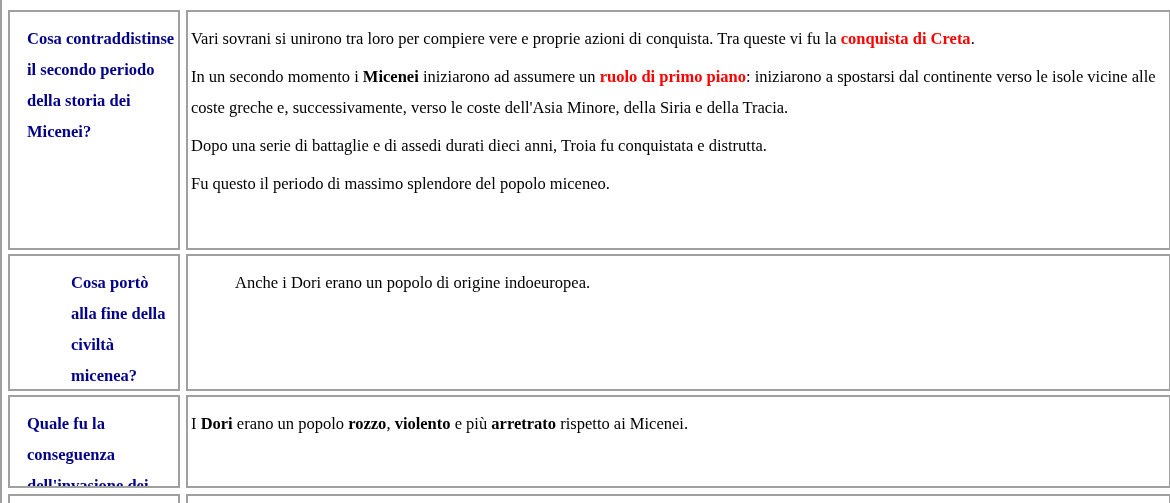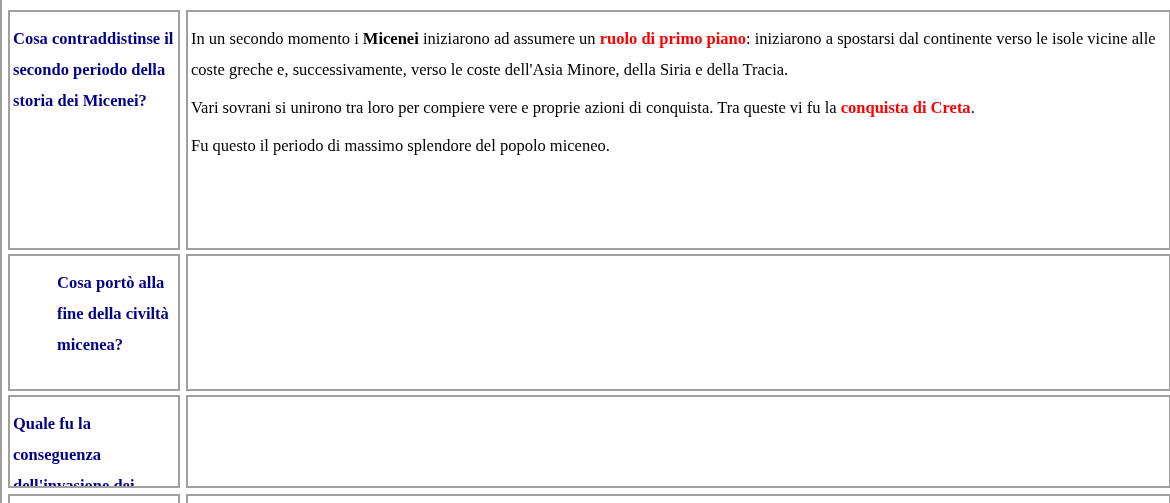--- a/index.html
+++ b/index.html
@@ -32,51 +32,55 @@
   .row-3 .cell { height: 46px; }
   p {
     margin: 7px 0;
     font-size: 16.5px;
     line-height: 31px;
     color: var(--c-text, #000);
   }
   .cell.q p {
     color: var(--c-question, #00008B);
     font-weight: bold;
+    margin-left: 14px;
   }
   .seg-n { color: var(--c-text, #000); }
   .seg-b { color: var(--c-text, #000); font-weight: bold; }
   .seg-r { color: var(--c-red, #FF0000); font-weight: bold; }
 </style>
 </head>
 <body>
 
 <div class="outer-border"></div>
 <div class="rows" id="rows">
     <div class="row row-0">
       <div class="cell q">
         <p>Cosa contraddistinse il secondo periodo della storia dei Micenei?</p>
       </div>
       <div class="cell a">
+        <p><span class="seg-n">Vari sovrani si unirono tra loro per compiere vere e proprie azioni di conquista. Tra queste vi fu la </span><span class="seg-r">conquista di Creta</span><span class="seg-n">.</span></p>
         <p><span class="seg-n">In un secondo momento i </span><span class="seg-b">Micenei</span><span class="seg-n"> iniziarono ad assumere un </span><span class="seg-r">ruolo di primo piano</span><span class="seg-n">: iniziarono a spostarsi dal continente verso le isole vicine alle coste greche e, successivamente, verso le coste dell'Asia Minore, della Siria e della Tracia.</span></p>
-        <p><span class="seg-n">Vari sovrani si unirono tra loro per compiere vere e proprie azioni di conquista. Tra queste vi fu la </span><span class="seg-r">conquista di Creta</span><span class="seg-n">.</span></p>
+        <p><span class="seg-n">Dopo una serie di battaglie e di assedi durati dieci anni, Troia fu conquistata e distrutta.</span></p>
         <p><span class="seg-n">Fu questo il periodo di massimo splendore del popolo miceneo.</span></p>
       </div>
     </div>
     <div class="row row-1">
       <div class="cell q">
         <p>Cosa portò alla fine della civiltà micenea?</p>
       </div>
       <div class="cell a">
+        <p><span class="seg-n">Anche i Dori erano un popolo di origine indoeuropea.</span></p>
       </div>
     </div>
     <div class="row row-2">
       <div class="cell q">
         <p>Quale fu la conseguenza dell'invasione dei Dori?</p>
       </div>
       <div class="cell a">
+        <p><span class="seg-n">I </span><span class="seg-b">Dori</span><span class="seg-n"> erano un popolo </span><span class="seg-b">rozzo</span><span class="seg-n">, </span><span class="seg-b">violento</span><span class="seg-n"> e più </span><span class="seg-b">arretrato</span><span class="seg-n"> rispetto ai Micenei.</span></p>
       </div>
     </div>
     <div class="row row-3 partial">
       <div class="cell q"></div>
       <div class="cell a"></div>
     </div>
   </div>
 
 </body></html>

